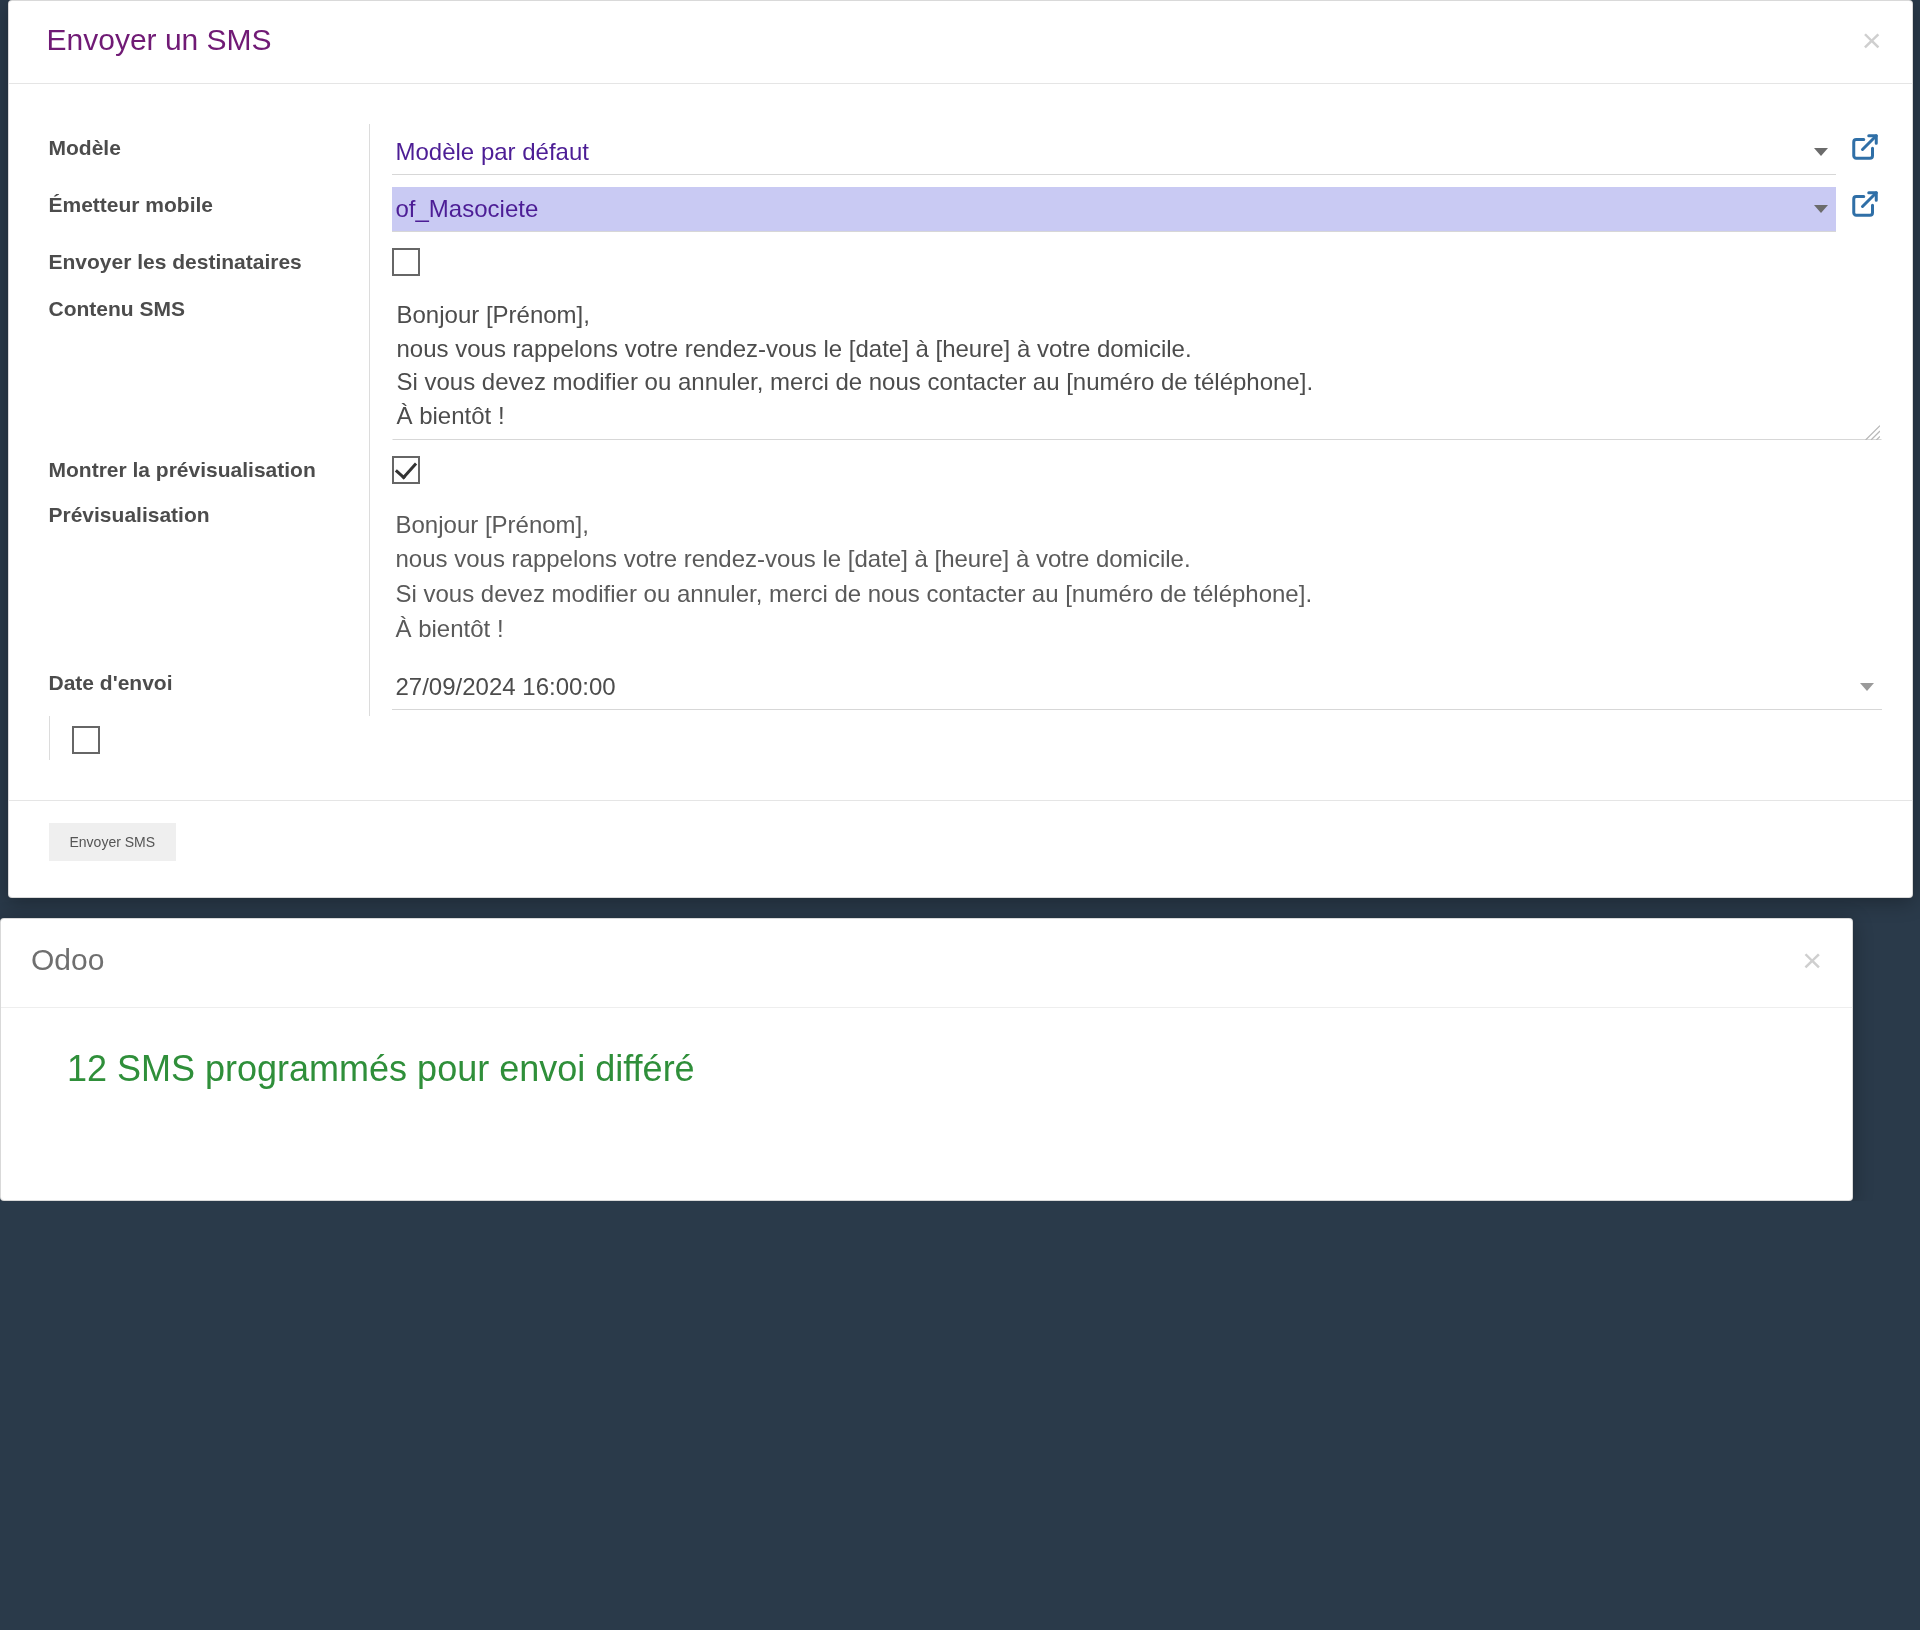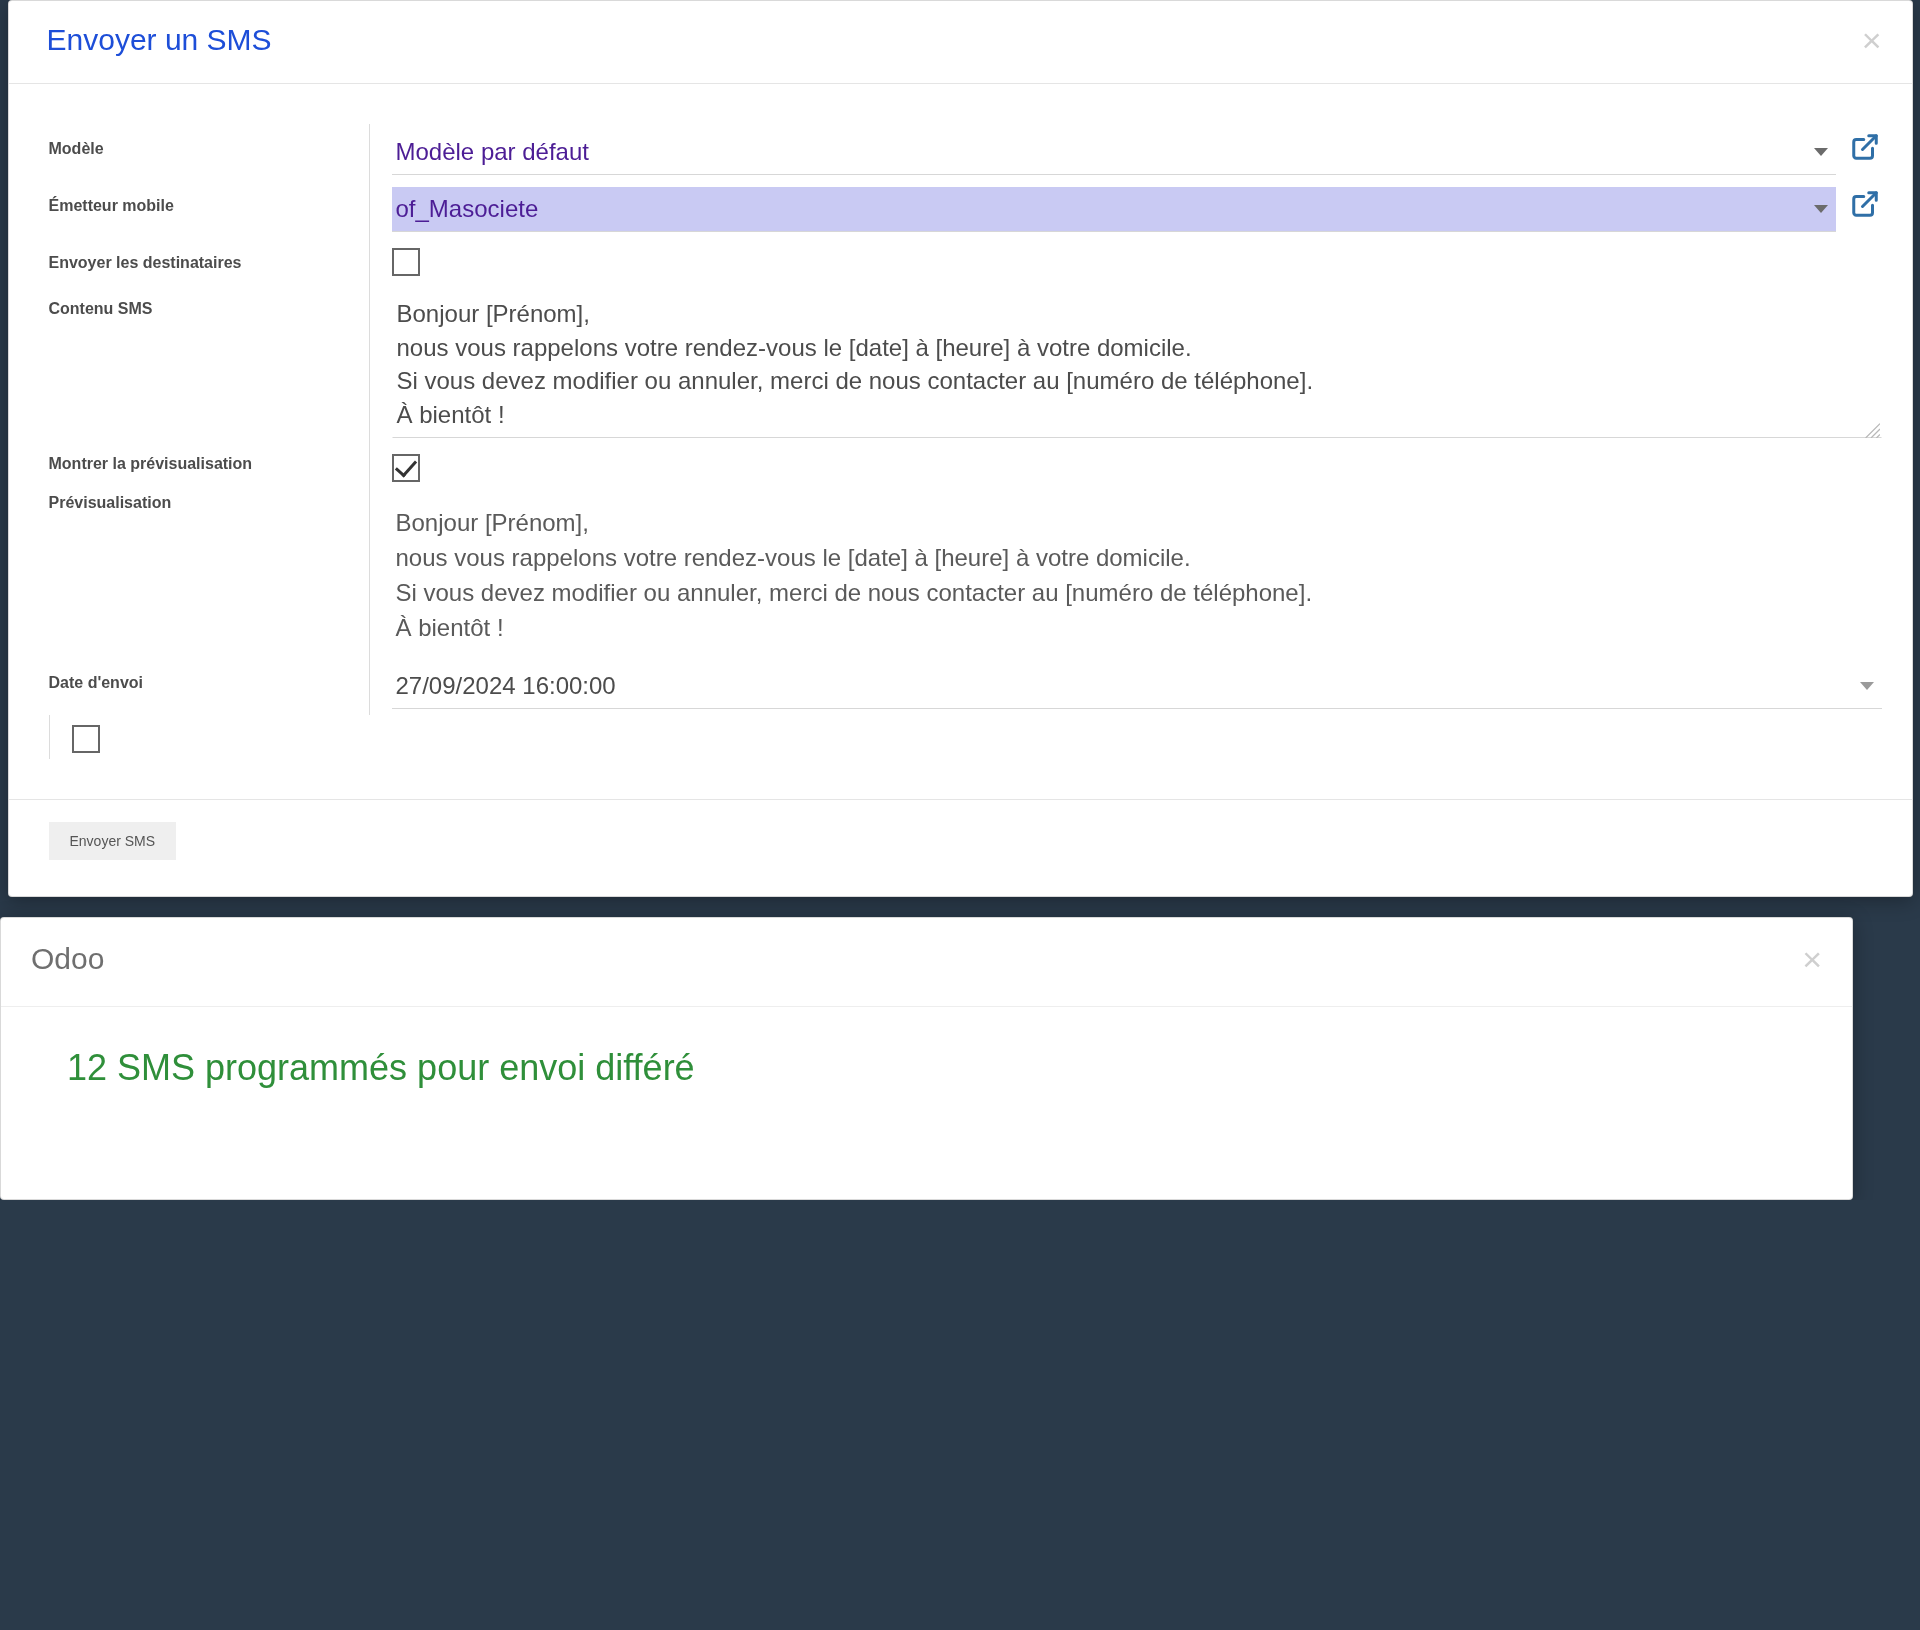--- a/index.html
+++ b/index.html
@@ -23,35 +23,35 @@
   .modal-header {
     display: flex;
     align-items: center;
     justify-content: space-between;
     padding: 22px 30px 26px 38px;
     border-bottom: 1px solid #e5e5e5;
   }
   .modal-title {
     font-size: 30px;
     font-weight: 400;
-    color: #1d4ed8;
+    color: #701a75;
   }
   .close-x {
     font-size: 34px;
     color: #cfcfcf;
     line-height: 1;
     cursor: pointer;
     font-weight: 300;
   }
 
   .modal-body {
     padding: 40px 30px 40px 40px;
   }
   .form-label {
-    font-size: 16px;
+    font-size: 21px;
     font-weight: 600;
     color: #4c4c4c;
     line-height: 1.3;
   }
   .select {
     flex: 1;
     border: none;
     border-bottom: 1px solid #d7d7d7;
     padding: 8px 30px 8px 4px;
     font-size: 24px;

